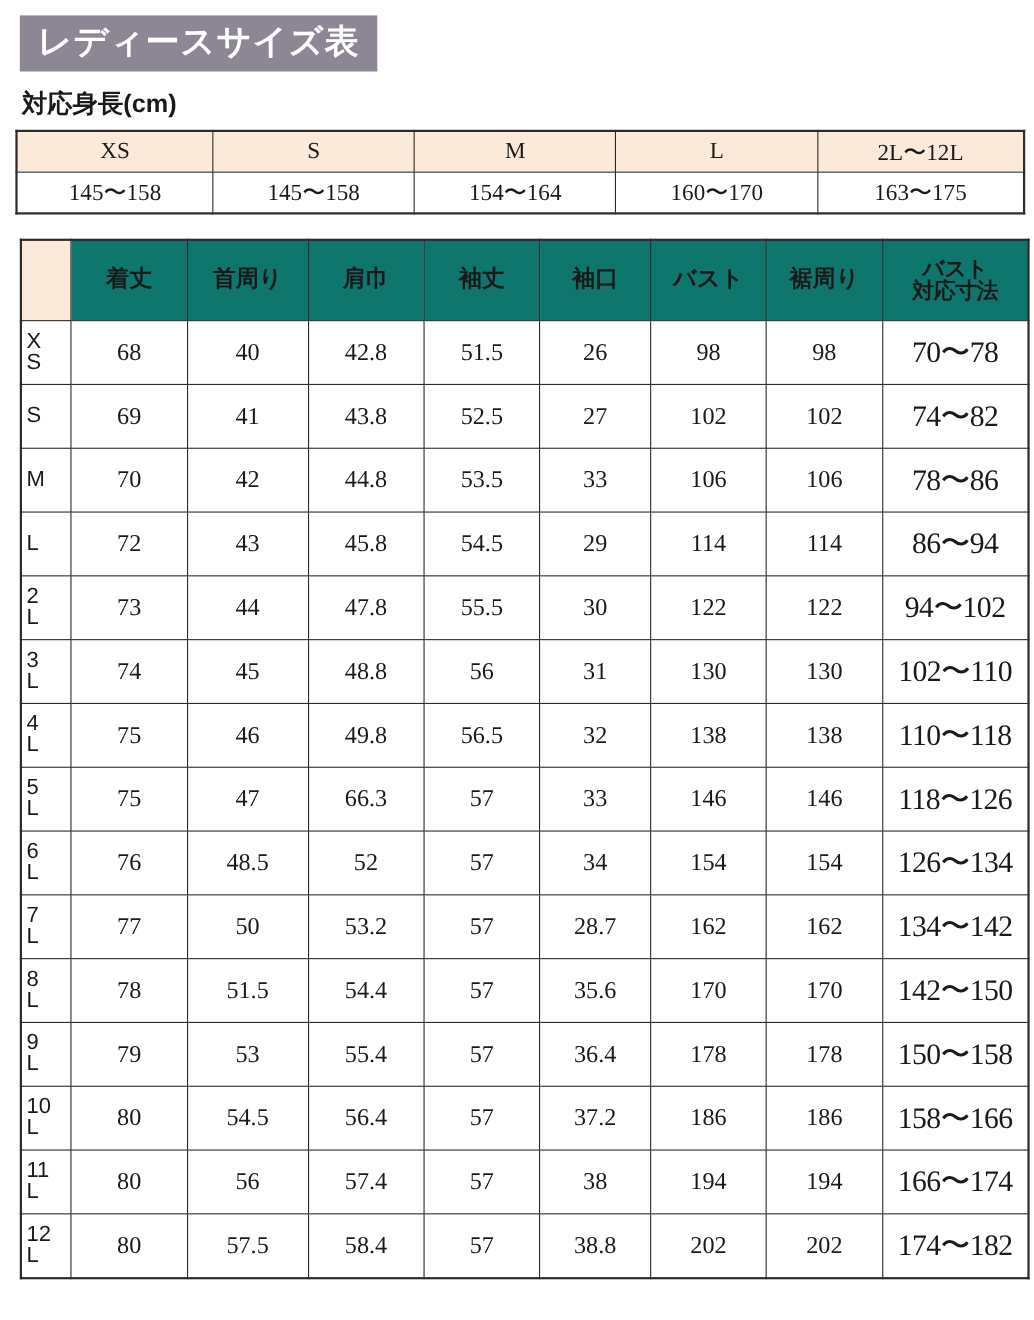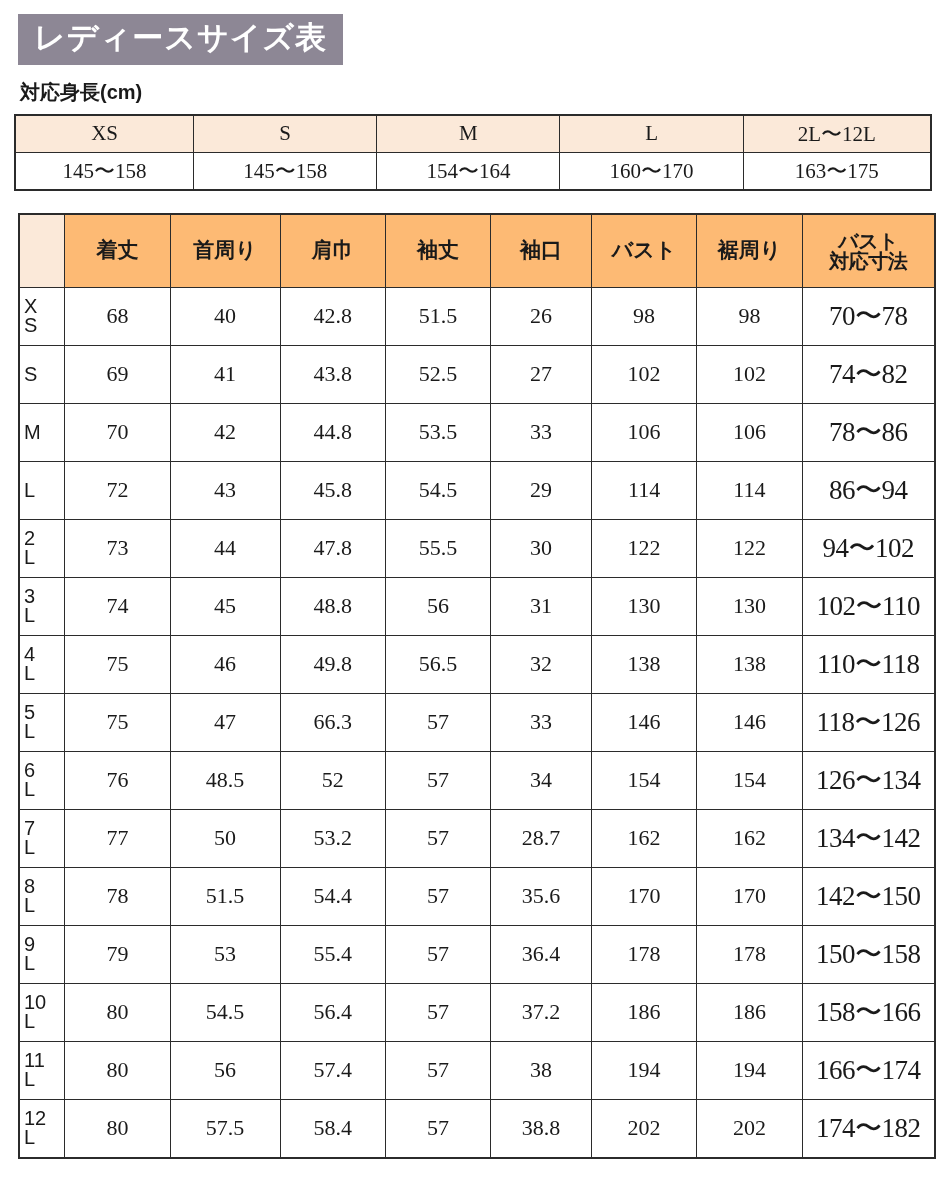--- a/index.html
+++ b/index.html
@@ -29,21 +29,21 @@
     font-size: 31px;
     font-weight: bold;
     letter-spacing: 1px;
     padding: 8px 16px 10px 16px;
     line-height: 1.05;
     margin-left: 6px;
   }
 
   
   .height-label {
-    font-size: 20px;
+    font-size: 23px;
     font-weight: bold;
     margin: 14px 0 8px 8px;
     letter-spacing: 0px;
   }
 
   
   table {
     border-collapse: collapse;
     table-layout: fixed;
   }
@@ -79,21 +79,21 @@
   }
   .main-table th, .main-table td {
     border: 1px solid #2b2b2b;
     text-align: center;
     font-size: 22px;
     font-weight: normal;
     padding: 0;
     font-family: "Liberation Serif", serif;
   }
   .main-table thead th {
-    background: #fdba74;
+    background: #0f766e;
     height: 72px;
     font-family: "Liberation Sans", sans-serif;
     font-size: 21px;
     font-weight: bold;
     line-height: 1.15;
   }
   .main-table thead th.corner {
     background: #fbe9d9;
     width: 44px;
   }

